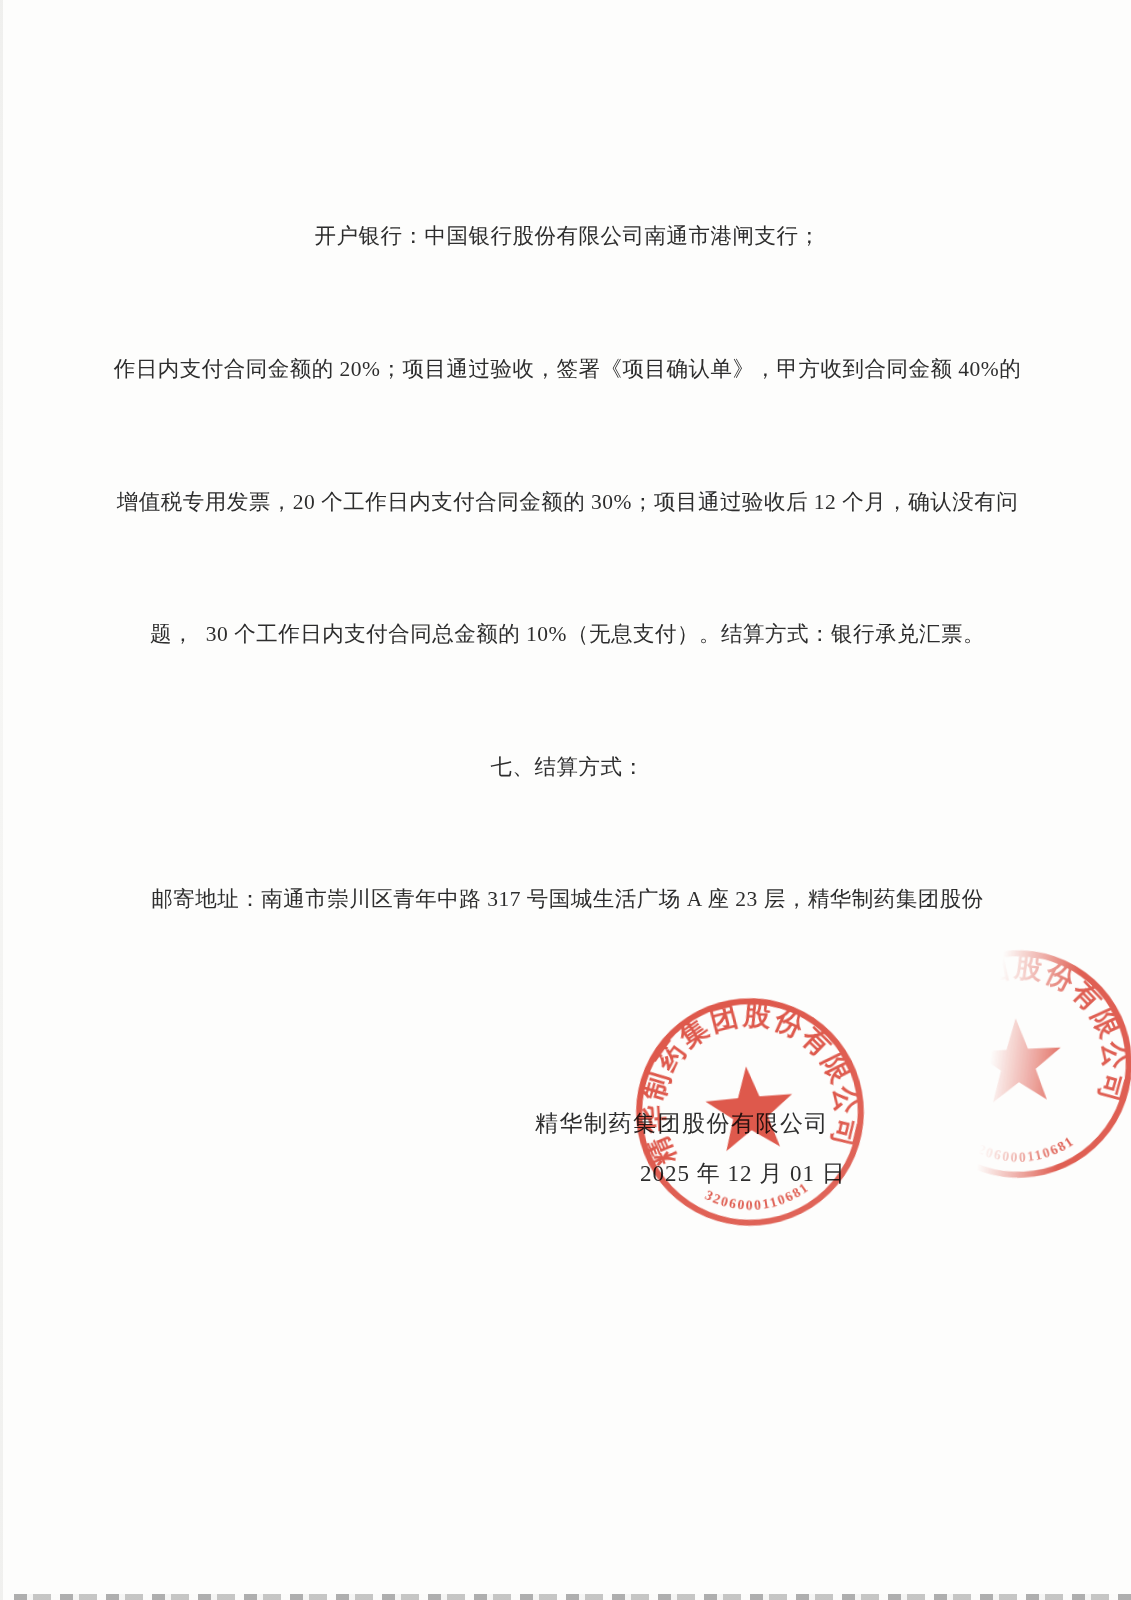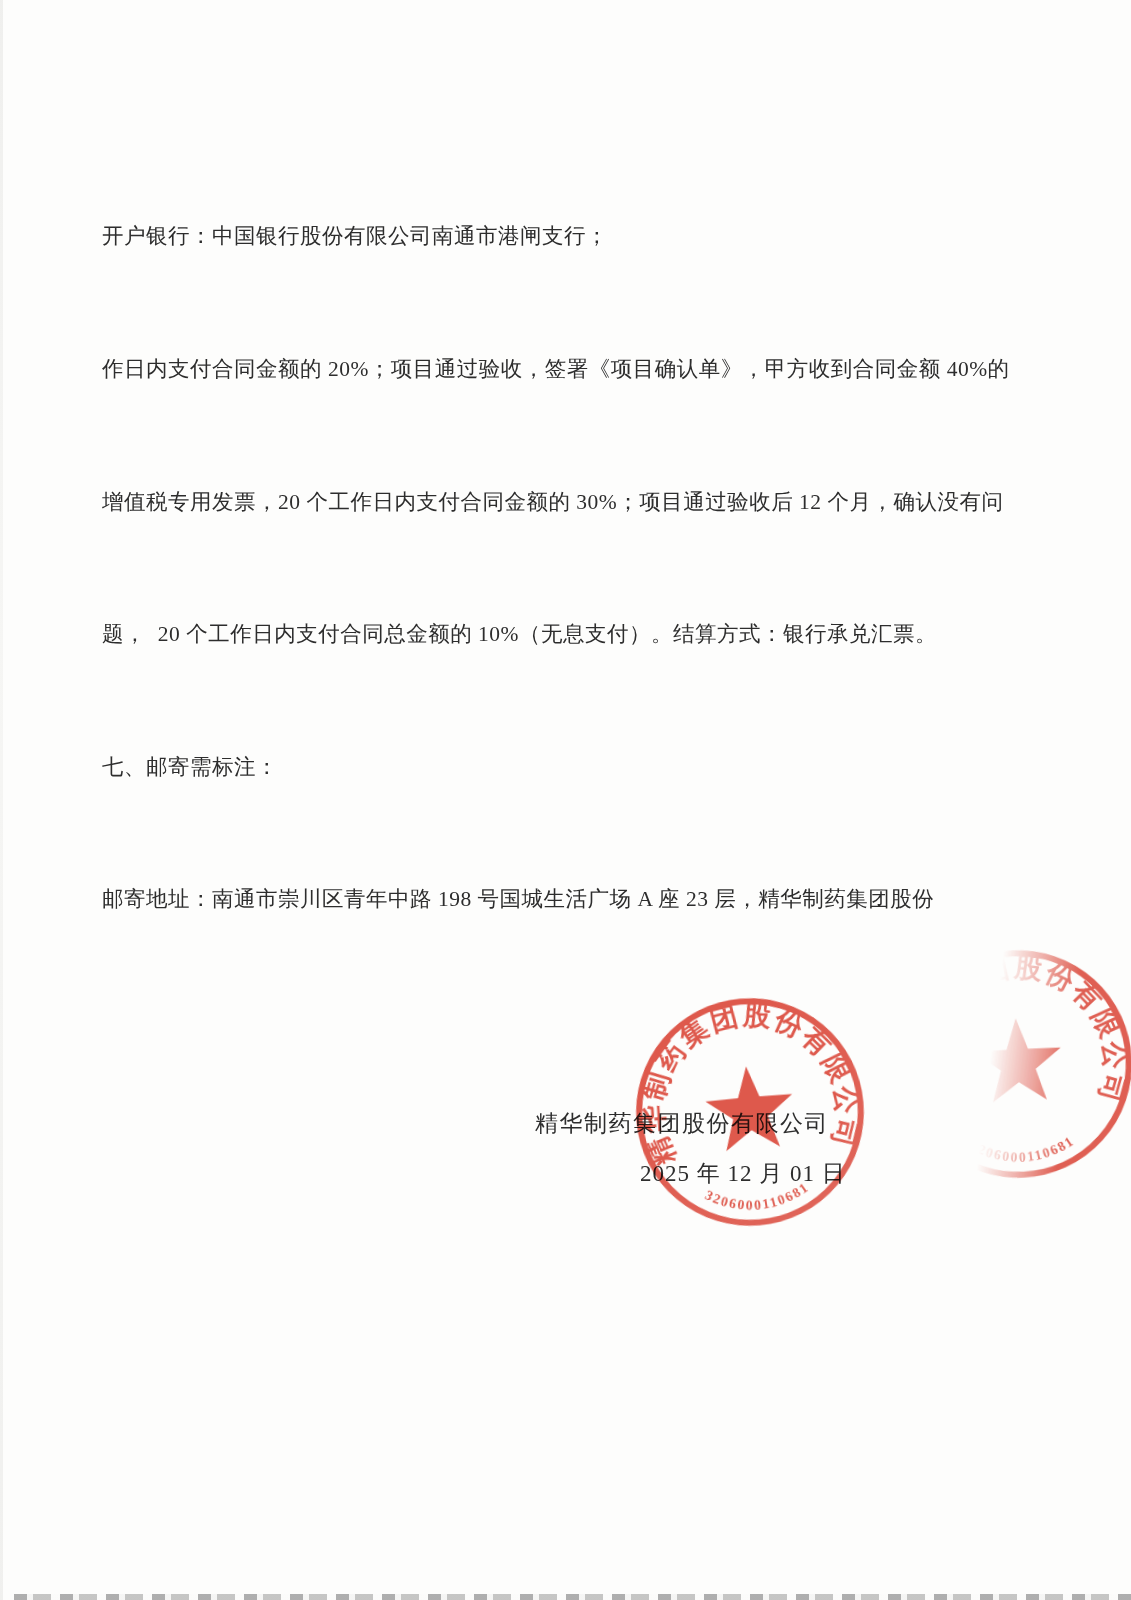--- a/index.html
+++ b/index.html
@@ -27,21 +27,21 @@
       rgba(230,230,230,.05) 37px 46px);
     filter:blur(.4px);
   }
   .content{
     position:absolute;left:102px;top:126px;right:98px;
     font-size:21.5px;line-height:44.2px;
     color:#2d2d2d;
     letter-spacing:.5px;
     white-space:pre;
   }
-  .content p{margin:0;padding:0;}
+  .content p{margin:0;padding:0;text-align:center;}
   .ind2{padding-left:42px;}
   .sig-company{
     position:absolute;left:535px;top:1108px;
     font-size:23px;letter-spacing:1.5px;color:#2d2d2d;white-space:pre;
   }
   .sig-date{
     position:absolute;left:640px;top:1158px;
     font-size:23px;letter-spacing:1px;color:#2d2d2d;white-space:pre;
   }
   .seal{
@@ -70,23 +70,23 @@
 </head>
 <body>
 
 <div class="page">
   <div class="edge-left"></div>
 
   <div class="content">
     <p class="ind2">开户银行：中国银行股份有限公司南通市港闸支行；</p>
     <p>作日内支付合同金额的 20%；项目通过验收，签署《项目确认单》，甲方收到合同金额 40%的</p>
     <p>增值税专用发票，20 个工作日内支付合同金额的 30%；项目通过验收后 12 个月，确认没有问</p>
-    <p>题，  20 个工作日内支付合同总金额的 10%（无息支付）。结算方式：银行承兑汇票。</p>
-    <p class="ind2">七、邮寄需标注：</p>
-    <p class="ind2">邮寄地址：南通市崇川区青年中路 198 号国城生活广场 A 座 23 层，精华制药集团股份</p>
+    <p>题，  30 个工作日内支付合同总金额的 10%（无息支付）。结算方式：银行承兑汇票。</p>
+    <p class="ind2">七、结算方式：</p>
+    <p class="ind2">邮寄地址：南通市崇川区青年中路 317 号国城生活广场 A 座 23 层，精华制药集团股份</p>
     
     
     
     
     
     
     
     
     
     

